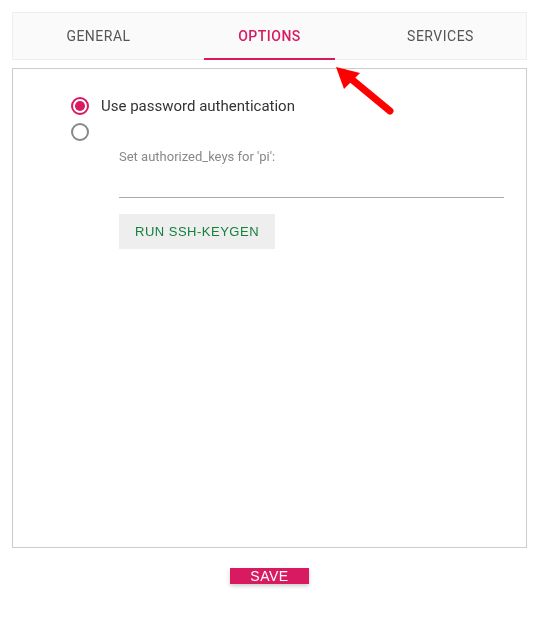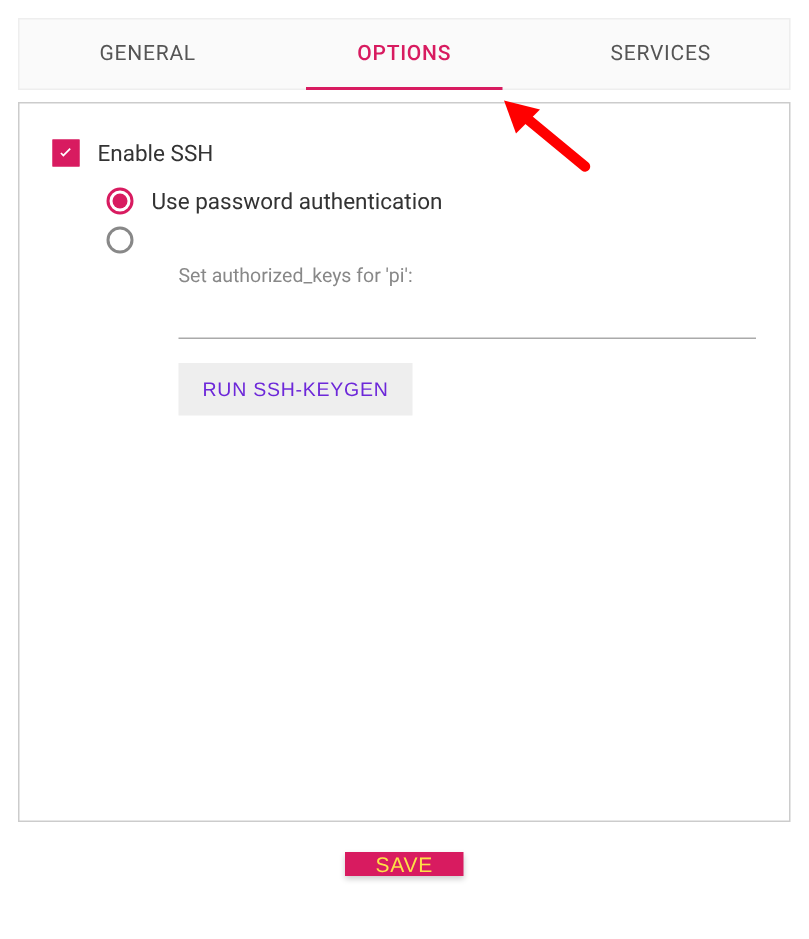--- a/index.html
+++ b/index.html
@@ -81,28 +81,28 @@
     font-size: 14px;
     background: transparent;
     margin-top: 6px;
   }
   .btn-flat {
     background: #eee;
     border: none;
     padding: 10px 16px;
     font-size: 13px;
     letter-spacing: 0.5px;
-    color: #6d28d9;
+    color: #15803d;
     cursor: pointer;
     margin-top: 16px;
   }
   .save-wrap { text-align: center; margin-top: 18px; }
   .btn-save {
     background: #d81b60;
-    color: #fde047;
+    color: #ffffff;
     border: none;
     padding: 0 20px;
     font-size: 14px;
     letter-spacing: 0.5px;
     cursor: pointer;
     box-shadow: 0 2px 4px rgba(0,0,0,0.2);
   }
   .arrow-annotation {
     position: absolute;
     top: -6px;
@@ -119,28 +119,20 @@
   <div class="tab">SERVICES</div>
 </div>
 
 <div class="panel">
 
   <svg class="arrow-annotation" width="70" height="60" viewBox="0 0 70 60">
     <path d="M60 48 L14 10" stroke="#ff0000" stroke-width="7" stroke-linecap="round" fill="none"></path>
     <path d="M6 4 L30 10 L14 26 Z" fill="#ff0000"></path>
   </svg>
 
-  <div class="row">
-    <span class="checkbox">
-      <svg viewBox="0 0 24 24">
-          <path fill="#fff" d="M9 16.2l-3.5-3.5 1.4-1.4L9 13.4l7.1-7.1 1.4 1.4z"></path>
-        </svg>
-    </span>
-    <span class="label">Enable SSH</span>
-  </div>
 
   <div class="indent-1">
     <span class="radio selected"></span>
     <span class="label">Use password authentication</span>
   </div>
 
   <div class="indent-1">
     <span class="radio"></span>
   </div>
 

